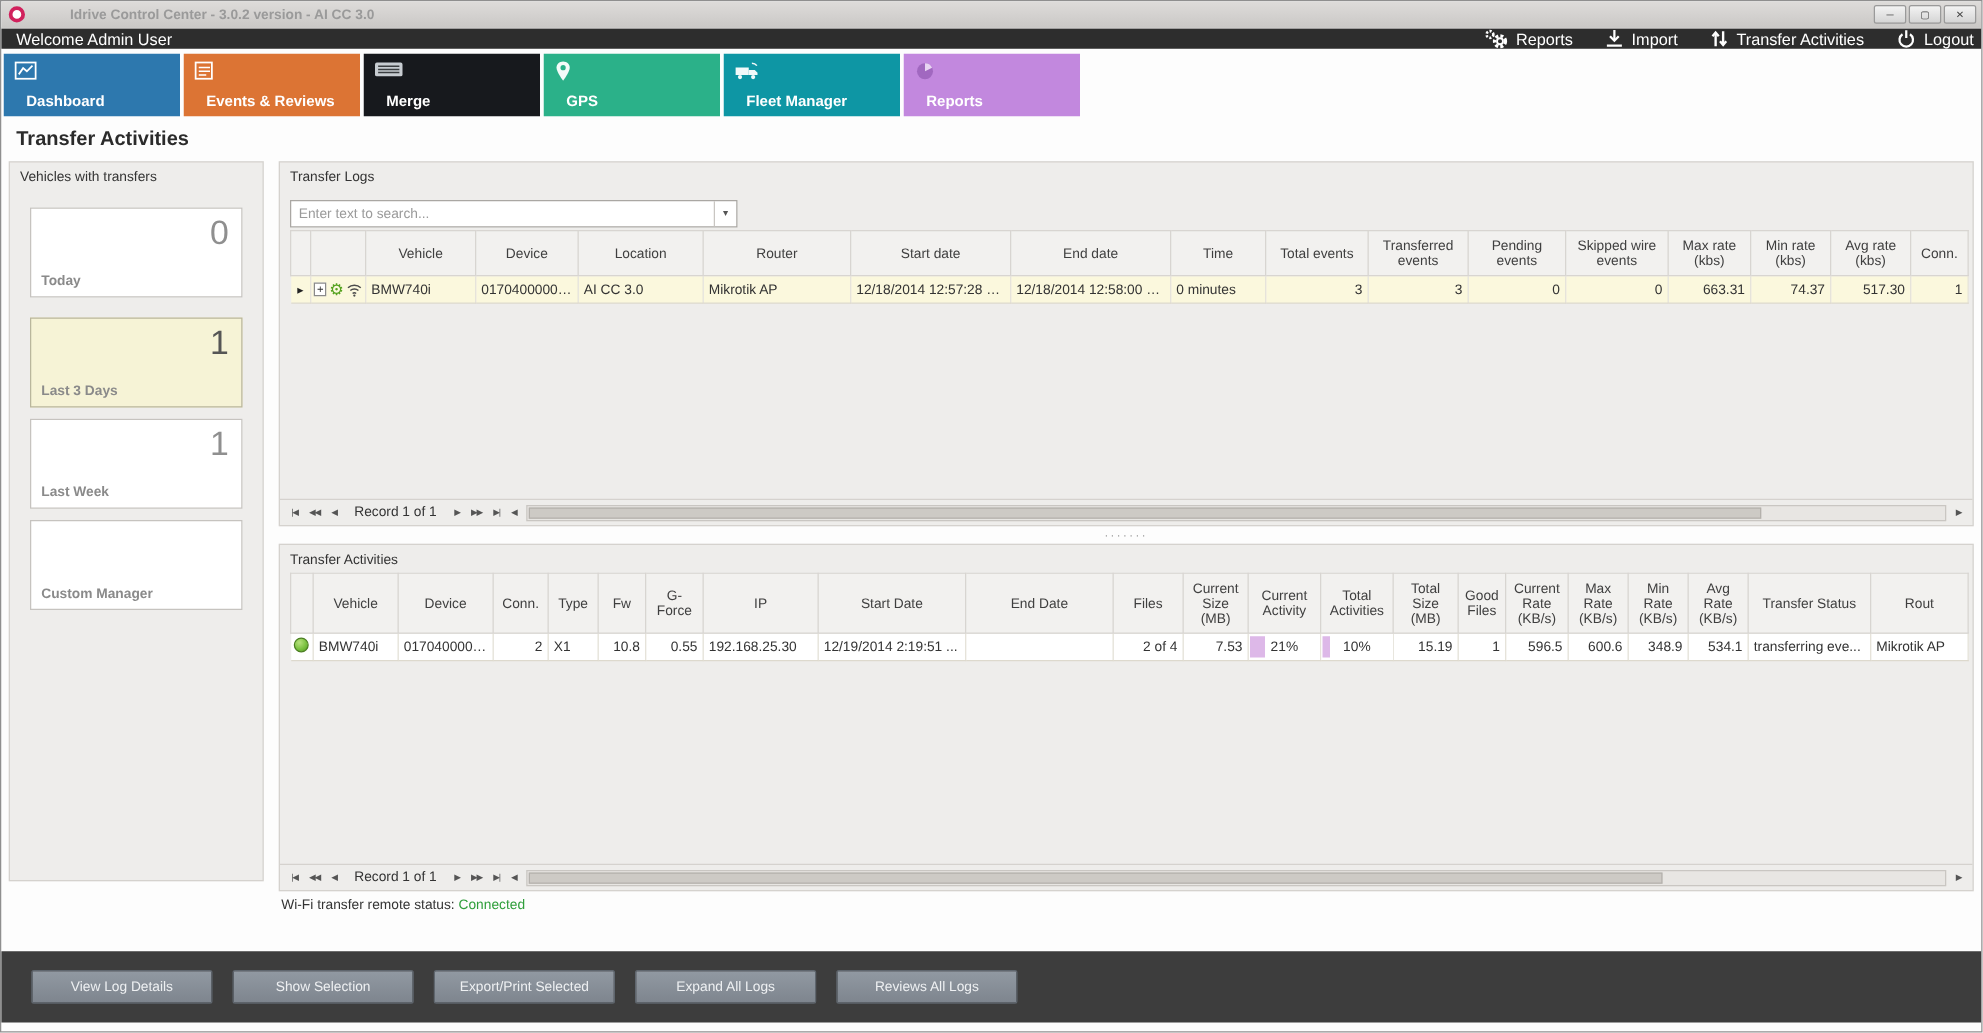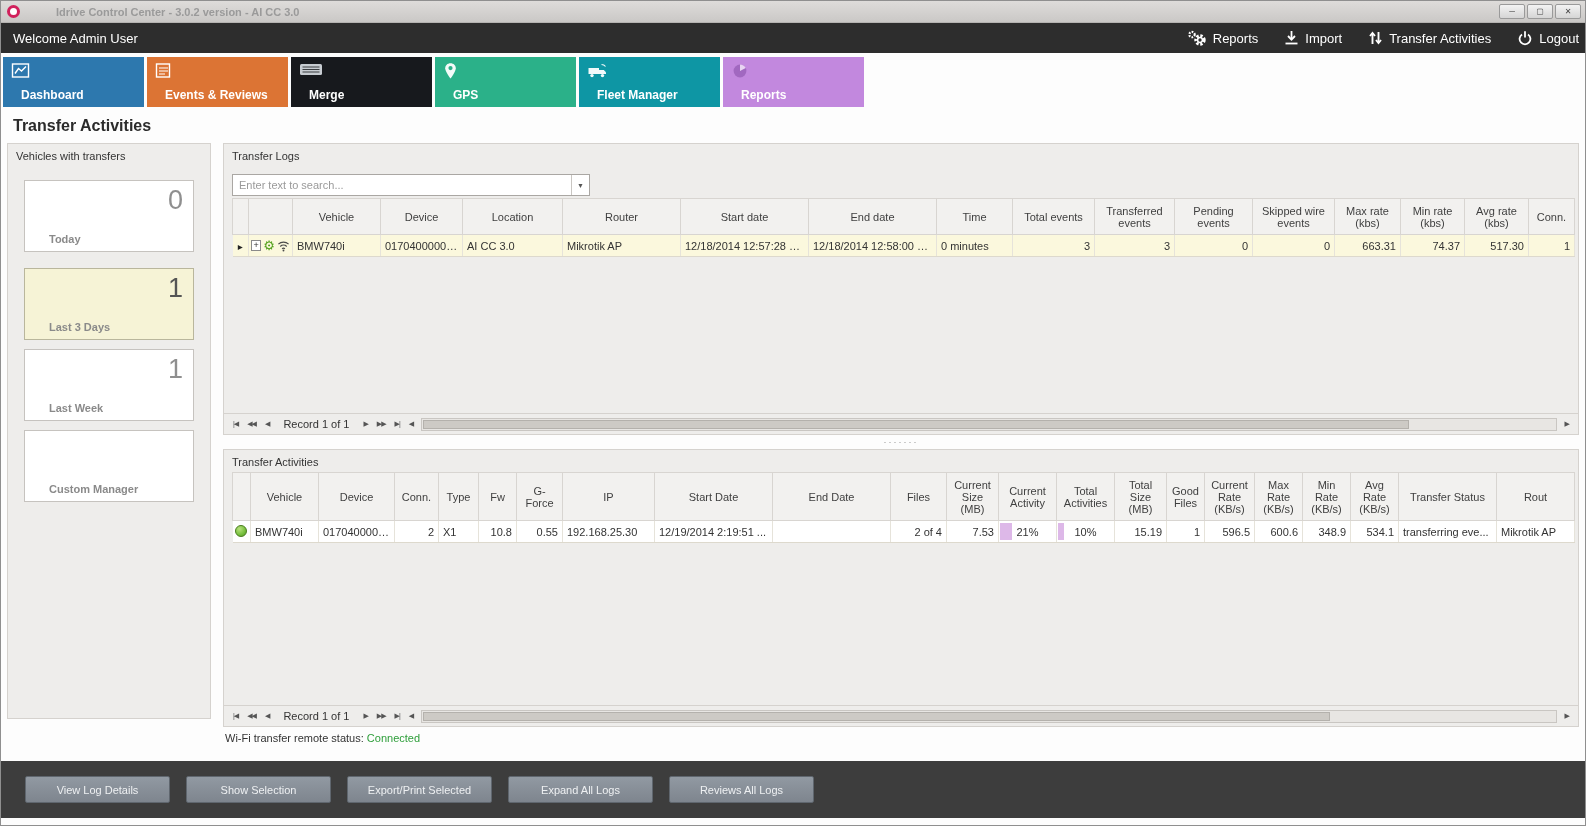--- a/index.html
+++ b/index.html
@@ -20,21 +20,21 @@
   .app-logo { width: 13px; height: 13px; border: 3px solid #d1215c; border-radius: 50%; margin-right: 7px; background:#fff; }
   .win-title { font-size: 11px; font-weight: bold; color: #9a9a9a; flex: 1; padding-left: 29px; }
   .win-btn {
     width: 26px; height: 15px; margin-left: 2px; font-size: 8px; line-height: 13px;
     text-align: center; color: #444; background: linear-gradient(#f3f3f3,#d5d5d5);
     border: 1px solid #9a9a9a; border-radius: 2px; cursor: default;
   }
 
   
   .appheader {
-    height: 30px; background: #2d2d2d; color: #fff;
+    height: 16px; background: #2d2d2d; color: #fff;
     display: flex; align-items: center; padding: 0 6px 0 12px;
   }
   .welcome { font-size: 13px; flex: 1; }
   .hact { display: flex; align-items: center; margin-left: 26px; font-size: 13px; cursor: pointer; }
   .hact svg { margin-right: 6px; }
 
   
   .tiles { display: flex; margin: 4px 0 0 2px; }
   .tile { width: 141px; height: 50px; margin-right: 3px; position: relative; cursor: pointer; }
   .tile-icon { position: absolute; top: 5px; left: 8px; }
@@ -50,21 +50,21 @@
   .sidebar { width: 204px; height: 576px; margin-right: 12px; display: flex; flex-direction: column; }
   .cards { padding: 14px 16px; }
   .card {
     height: 72px; background: #fff; border: 1px solid #c6c3bf; margin-bottom: 9px;
     position: relative; cursor: pointer;
   }
   .card.selected { background: #f6f3d6; border-color: #b9b69c; }
   .card.gap { margin-bottom: 16px; }
   .card-value { position: absolute; top: 4px; right: 10px; font-size: 27px; color: #8f8f8f; }
   .card.selected .card-value { color: #555; }
-  .card-label { position: absolute; left: 24px; bottom: 6px; font-size: 11px; font-weight: bold; color: #8a8a8a; }
+  .card-label { position: absolute; left: 8px; bottom: 6px; font-size: 11px; font-weight: bold; color: #8a8a8a; }
 
   .main { flex: 1; display: flex; flex-direction: column; min-width: 0; }
   .panel.logs { height: 292px; display: flex; flex-direction: column; }
   .panel.acts { height: 278px; display: flex; flex-direction: column; }
   .grid-area { flex: 1; padding: 0 8px; overflow: hidden; }
 
   .search-row { padding: 8px 8px 2px 8px; }
   .combo { width: 358px; height: 22px; background: #fff; border: 1px solid #aaa7a3; display: flex; align-items: center; }
   .combo input {
     flex: 1; border: none; outline: none; font-size: 11px; padding: 0 6px;

